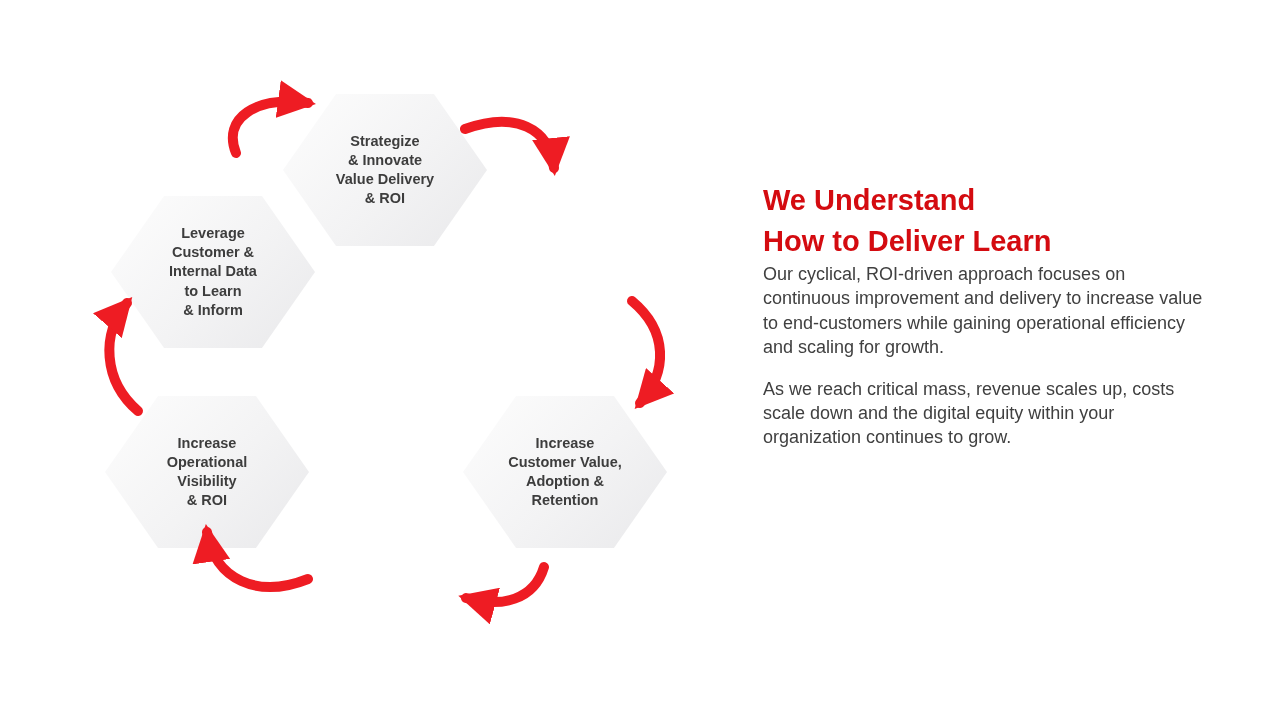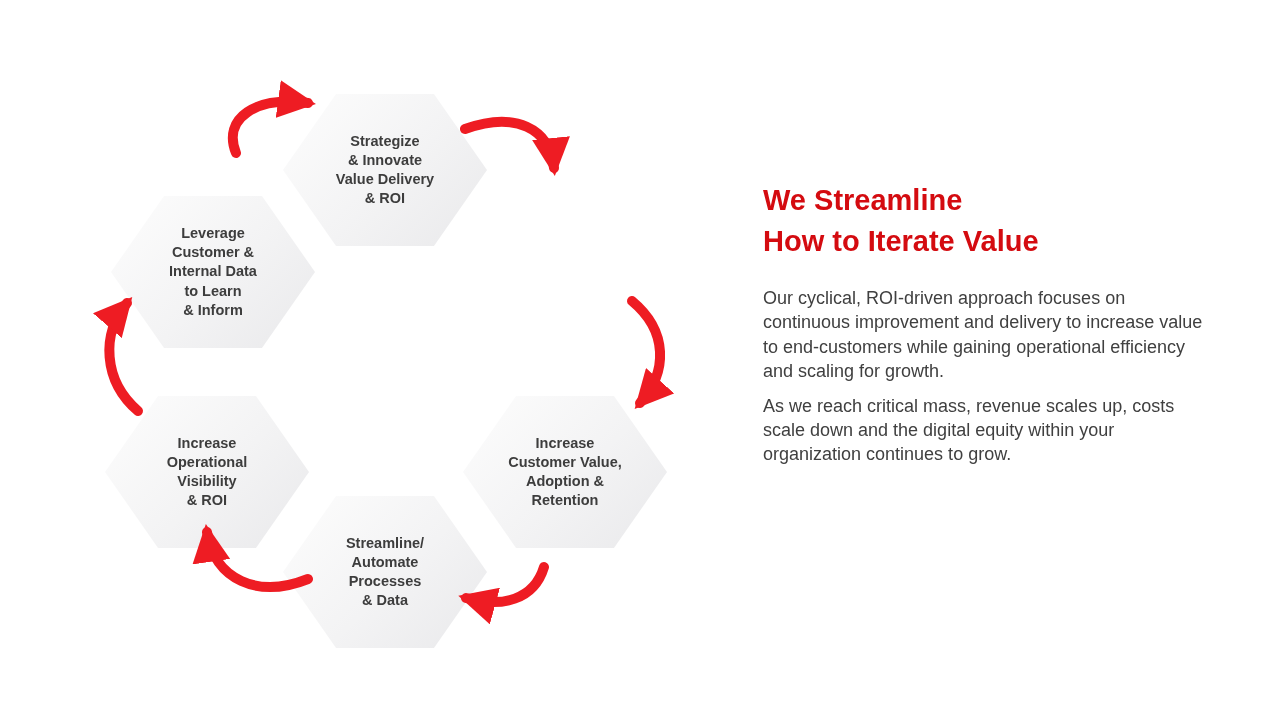--- a/index.html
+++ b/index.html
@@ -68,23 +68,22 @@
   .heading {
     color: var(--heading-red, #d40b10);
     font-size: 29px;
     font-weight: 700;
     line-height: 1.42;
   }
   .paragraph {
     color: var(--body-text, #404040);
     font-size: 18px;
     line-height: 1.34;
-    margin-top: 24px;
   }
-  .paragraph + .paragraph { margin-top: 11px; }
+  .paragraph + .paragraph { margin-top: 18px; }
 </style>
 </head>
 <body>
 
 <div class="slide">
 
   <div class="diagram">
 
     <div class="hex hex-pos-1">
       <div class="hex-label">Strategize
@@ -94,26 +93,20 @@
     </div>
 
 
     <div class="hex hex-pos-3">
       <div class="hex-label">Increase
 Customer Value,
 Adoption &amp;
 Retention</div>
     </div>
 
-    <div class="hex hex-pos-4">
-      <div class="hex-label">Streamline/
-Automate
-Processes
-&amp; Data</div>
-    </div>
 
     <div class="hex hex-pos-5">
       <div class="hex-label">Increase
 Operational
 Visibility
 &amp; ROI</div>
     </div>
 
     <div class="hex hex-pos-6">
       <div class="hex-label">Leverage
@@ -139,20 +132,20 @@
       <path class="cycle-arrow" marker-end="url(#ah)" d="M 544 567 C 534 600, 502 608, 466 598"></path>
 
       <path class="cycle-arrow" marker-end="url(#ah)" d="M 308 579 C 258 599, 214 580, 207 532"></path>
 
       <path class="cycle-arrow" marker-end="url(#ah)" d="M 138 411 C 103 381, 101 333, 127 303"></path>
     </svg>
   </div>
 
   <div class="content">
     <h1 class="heading">
-      <span>We Streamline</span><br>
-      <span>How to Iterate Value</span>
+      <span>We Understand</span><br>
+      <span>How to Deliver Learn</span>
     </h1>
     <p class="paragraph">Our cyclical, ROI-driven approach focuses on continuous improvement and delivery to increase value to end-customers while gaining operational efficiency and scaling for growth.</p>
     <p class="paragraph">As we reach critical mass, revenue scales up, costs scale down and the digital equity within your organization continues to grow.</p>
   </div>
 
 </div>
 
 </body></html>

